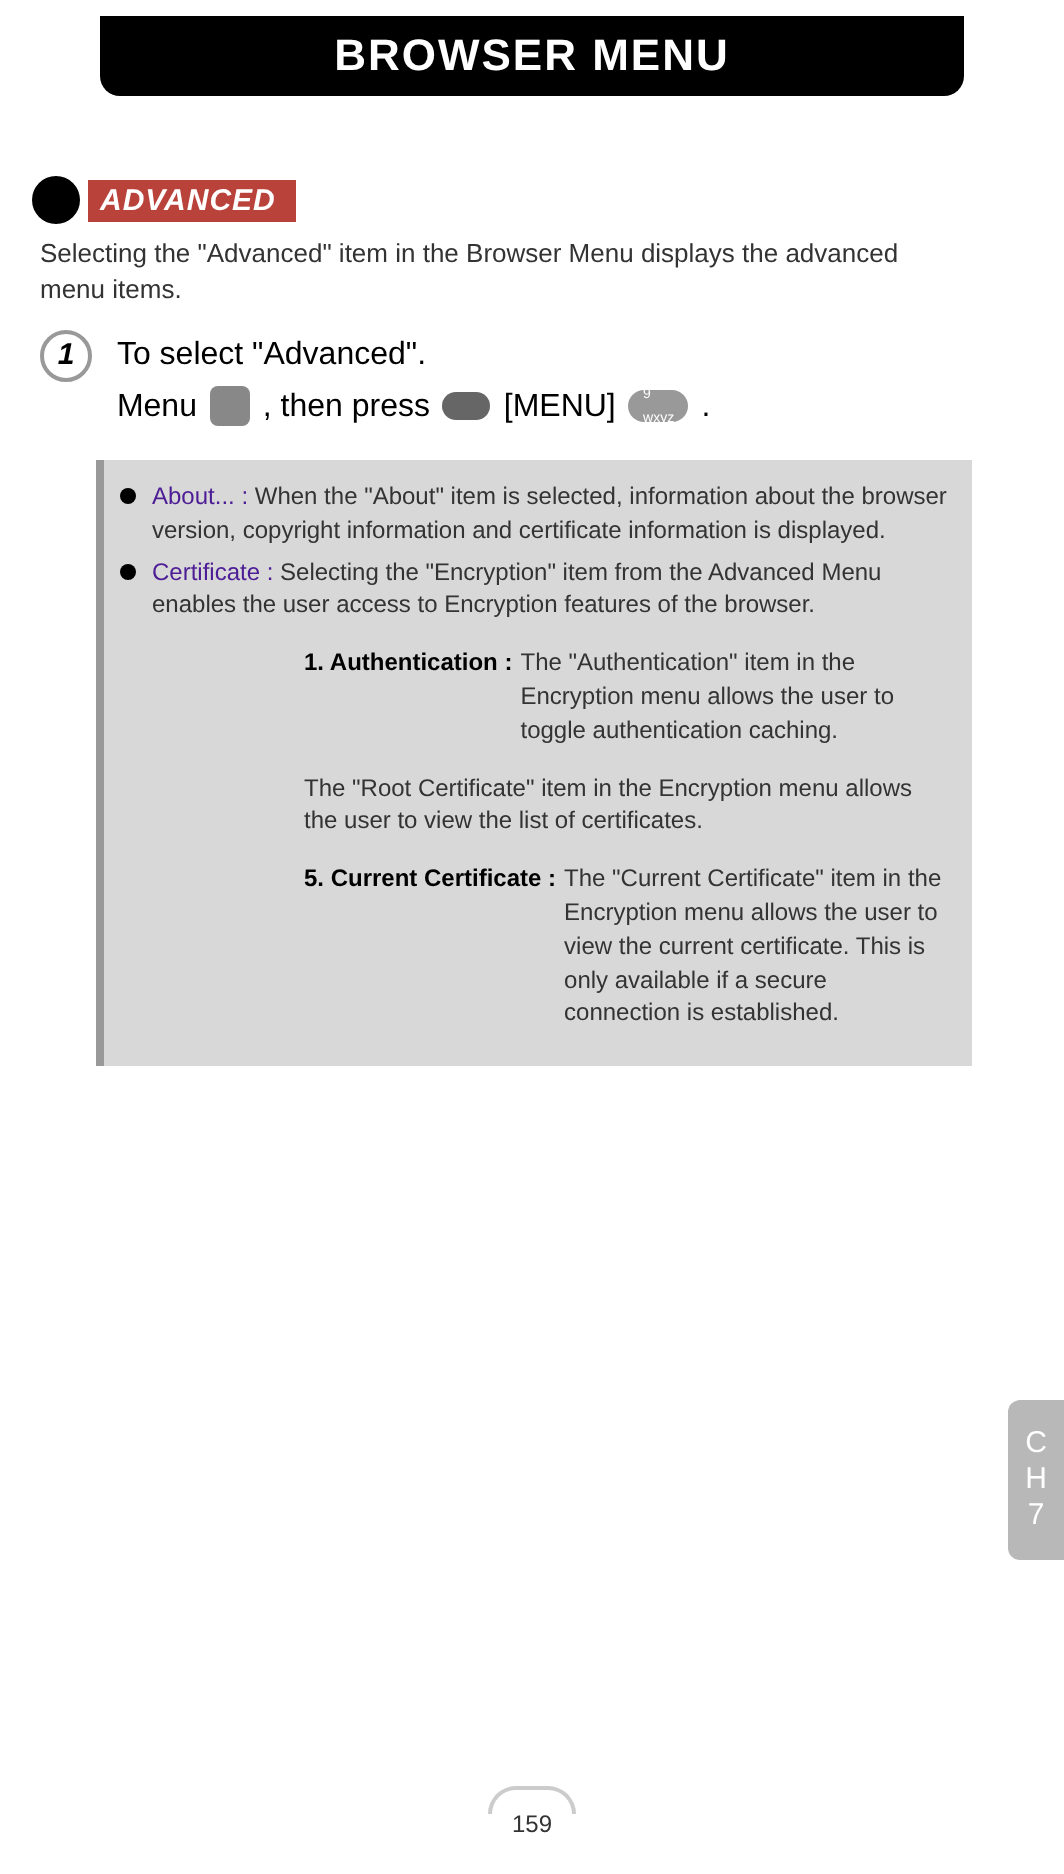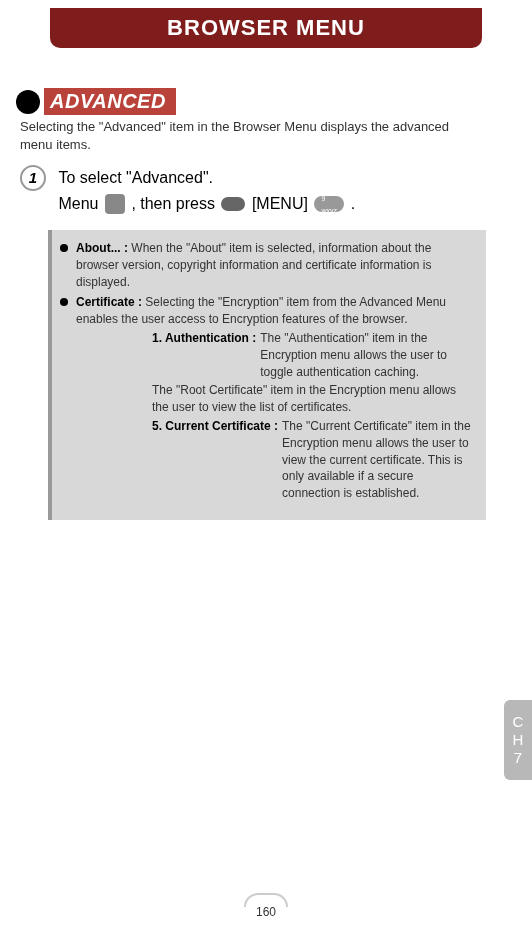--- a/index.html
+++ b/index.html
@@ -10,21 +10,21 @@
       font-family: Arial, Helvetica, sans-serif;
       position: relative;
       color: #000;
     }
     .title-bar {
       position: absolute;
       top: 8px;
       left: 50px;
       width: 432px;
       height: 40px;
-      background: #7f1d1d;
+      background: #000000;
       border-radius: 0 0 10px 10px;
       display: flex;
       align-items: center;
       justify-content: center;
     }
     .title-text {
       color: #fff;
       font-size: 22px;
       font-weight: bold;
       letter-spacing: 1px;
@@ -40,21 +40,21 @@
       width: 24px;
       height: 24px;
       background: #000;
       border-radius: 50%;
       margin-right: 4px;
     }
     .section-label {
       background: #b9423a;
       color: #fff;
       font-weight: bold;
-      font-size: 20px;
+      font-size: 15px;
       padding: 2px 10px 2px 6px;
       font-style: italic;
       letter-spacing: 0.5px;
     }
     .intro-text {
       position: absolute;
       top: 118px;
       left: 20px;
       width: 460px;
       font-size: 13px;
@@ -143,27 +143,27 @@
       width: 8px;
       height: 8px;
       background: #000;
       border-radius: 50%;
       margin-right: 8px;
       margin-top: 4px;
       flex-shrink: 0;
     }
     .item-content { flex: 1; }
     .item-label {
-      font-weight: bold;
-      color: #000000;
+      font-weight: normal;
+      color: #4c1d95;
     }
     .item-desc { color: #333; }
     .sub-item {
       margin-left: 76px;
-      margin-top: 2px;
+      margin-top: 12px;
       display: flex;
     }
     .sub-label {
       font-weight: bold;
       flex-shrink: 0;
       margin-right: 4px;
     }
     .sub-desc {
       color: #333;
       flex: 1;
@@ -260,14 +260,14 @@
 </div>
 
 <div class="chapter-tab">
   <span>C</span>
   <span>H</span>
   <span>7</span>
 </div>
 
 <div class="page-number-wrap">
   <div class="page-arc"></div>
-  <div class="page-number">160</div>
+  <div class="page-number">159</div>
 </div>
 
 </body></html>

